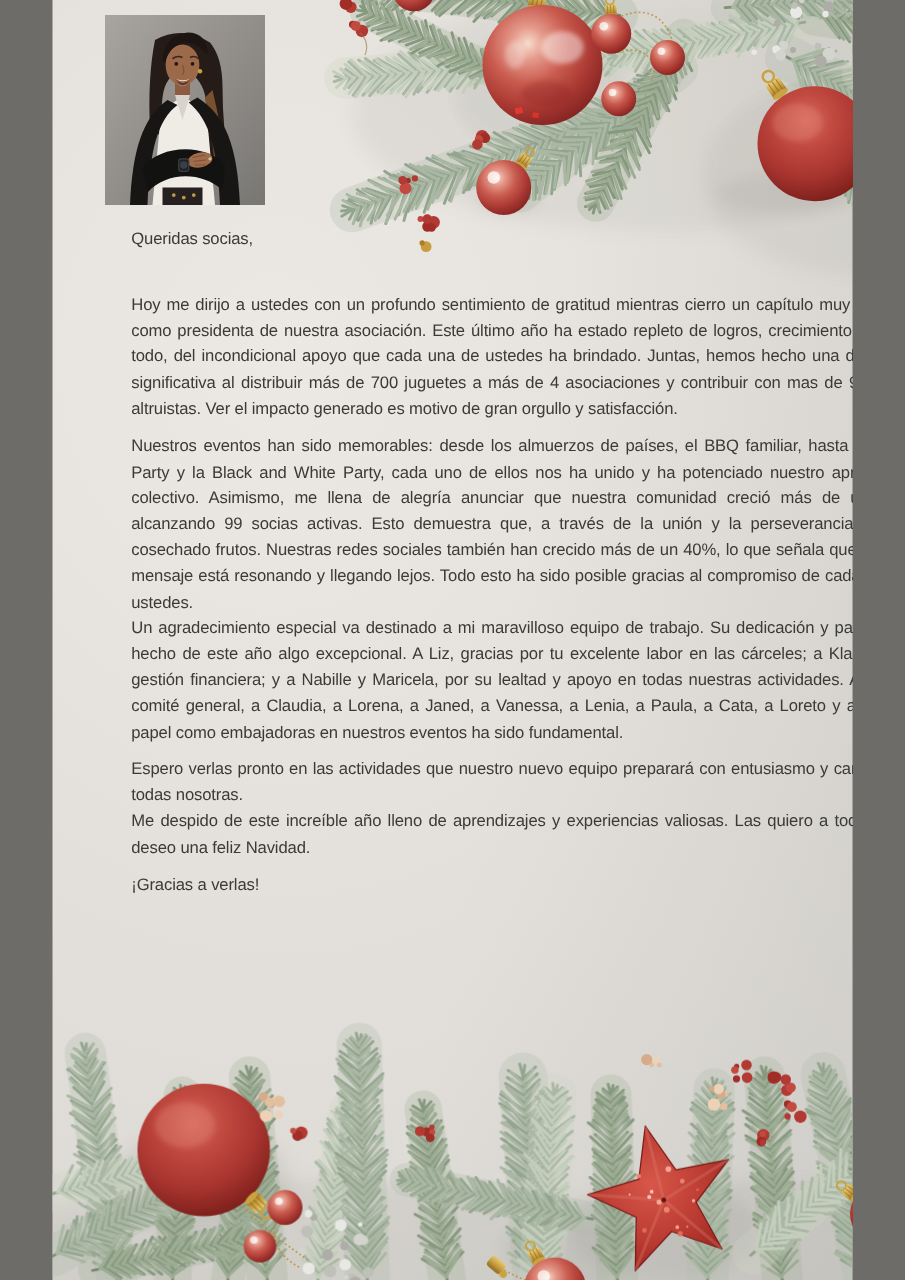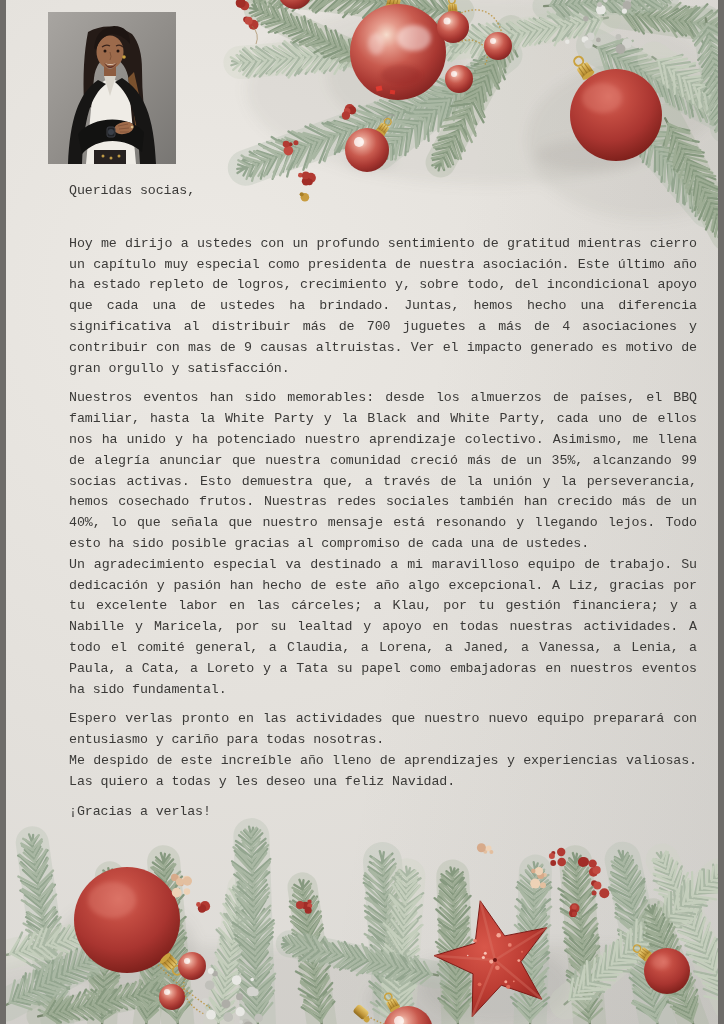--- a/index.html
+++ b/index.html
@@ -1,21 +1,21 @@
 <!DOCTYPE html>
 <html><head>
 <meta charset="utf-8">
 <style>
   html,body{margin:0;padding:0;background:#6e6c69;}
   .page{
-    position:relative;width:712px;height:1024px;margin:0 auto;overflow:hidden;
+    position:relative;width:640px;height:1024px;margin:0 auto;overflow:hidden;
     background:
       linear-gradient(100deg, rgba(255,255,255,0) 55%, rgba(110,110,108,0.10) 100%),
       radial-gradient(130% 95% at 28% 28%, #ece9e4 0%, #e3e0db 48%, #d8d6d2 100%);
-    font-family:Liberation Mono, monospace;
+    font-family:Liberation Sans, sans-serif;
   }
   .decor{position:absolute;left:0;top:0;z-index:1;pointer-events:none;}
   .photo{position:absolute;left:42px;top:12px;width:128px;height:152px;z-index:2;}
   .letter{
     position:absolute;left:63px;top:181px;width:628px;z-index:3;
     font-size:13.3px;line-height:20.8px;letter-spacing:-0.1px;
     color:#3b3a38;text-align:justify;
   }
   .letter p{margin:0;}
   .letter .first{margin-top:32px;}

